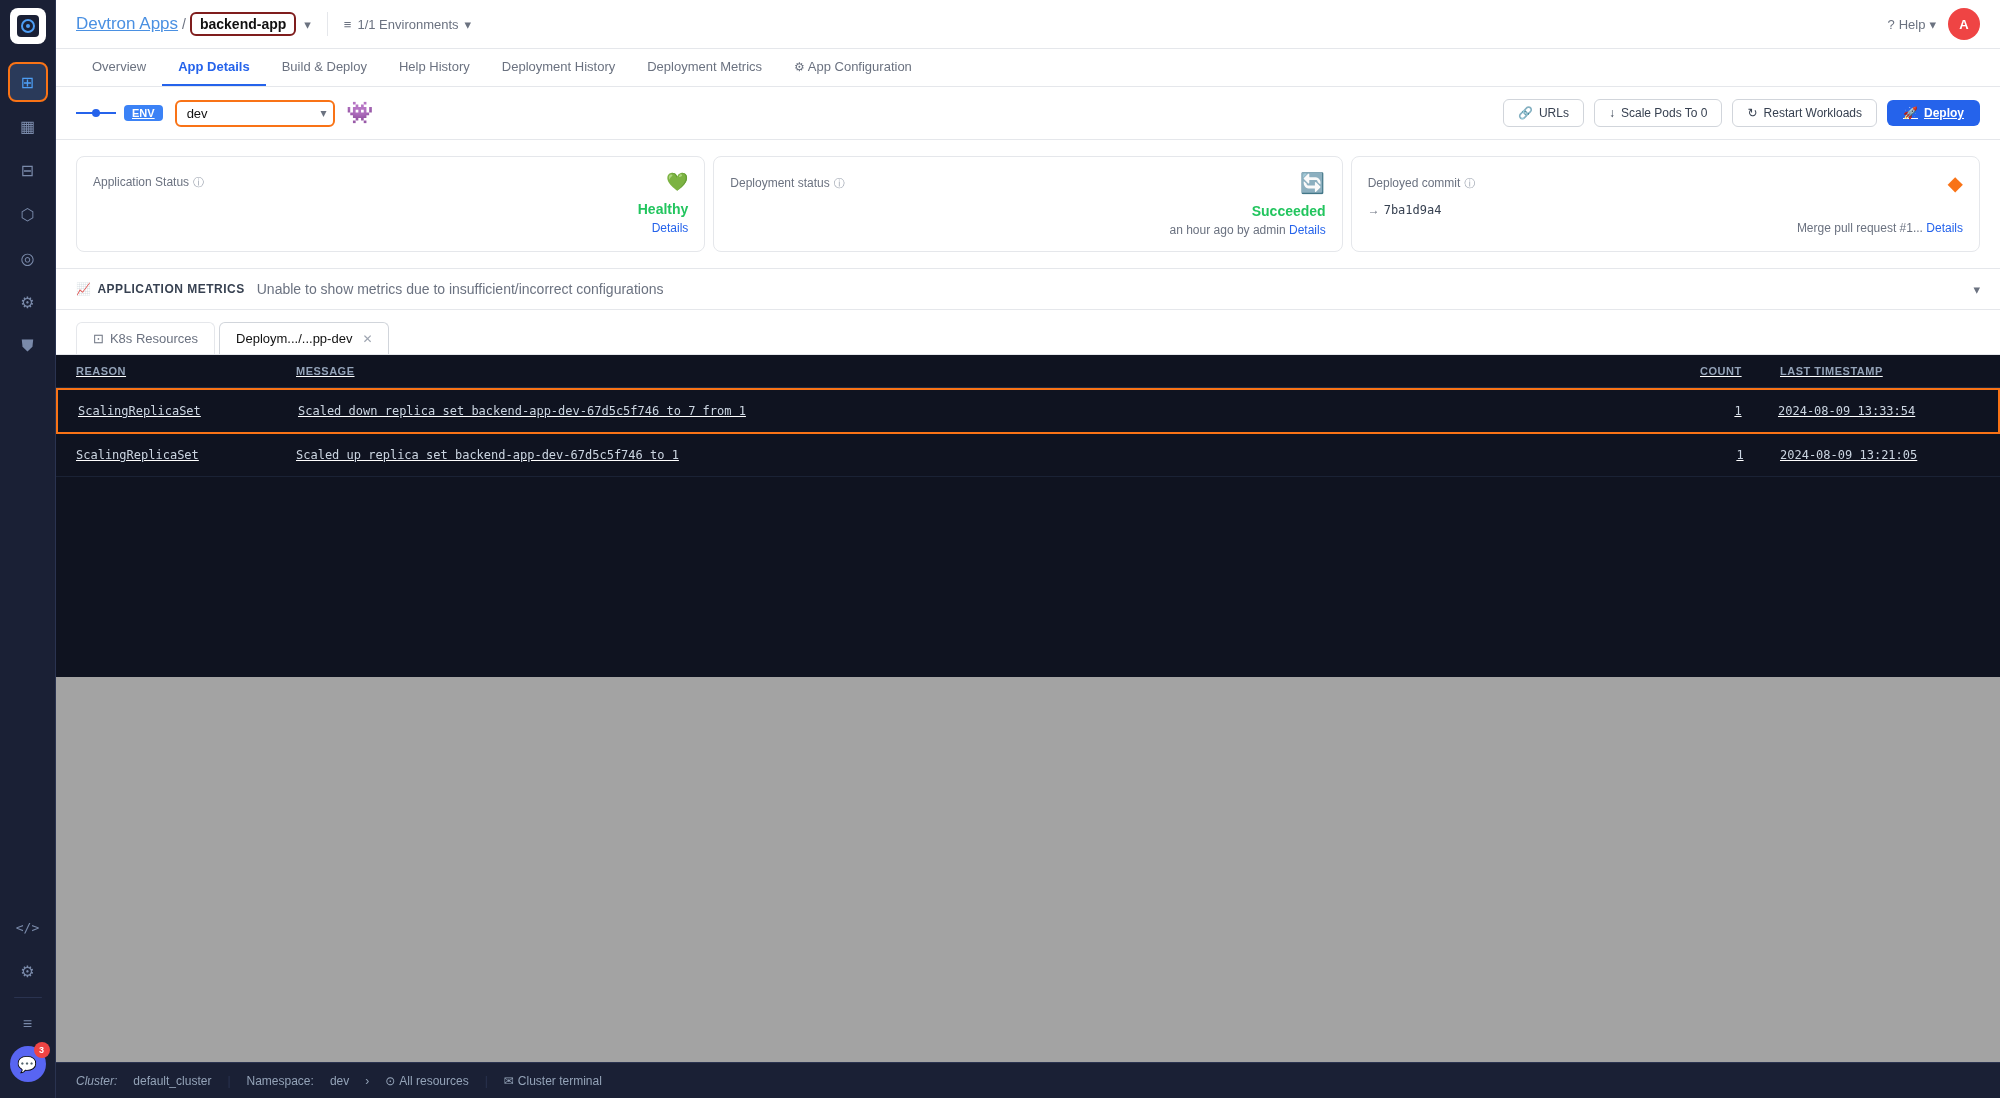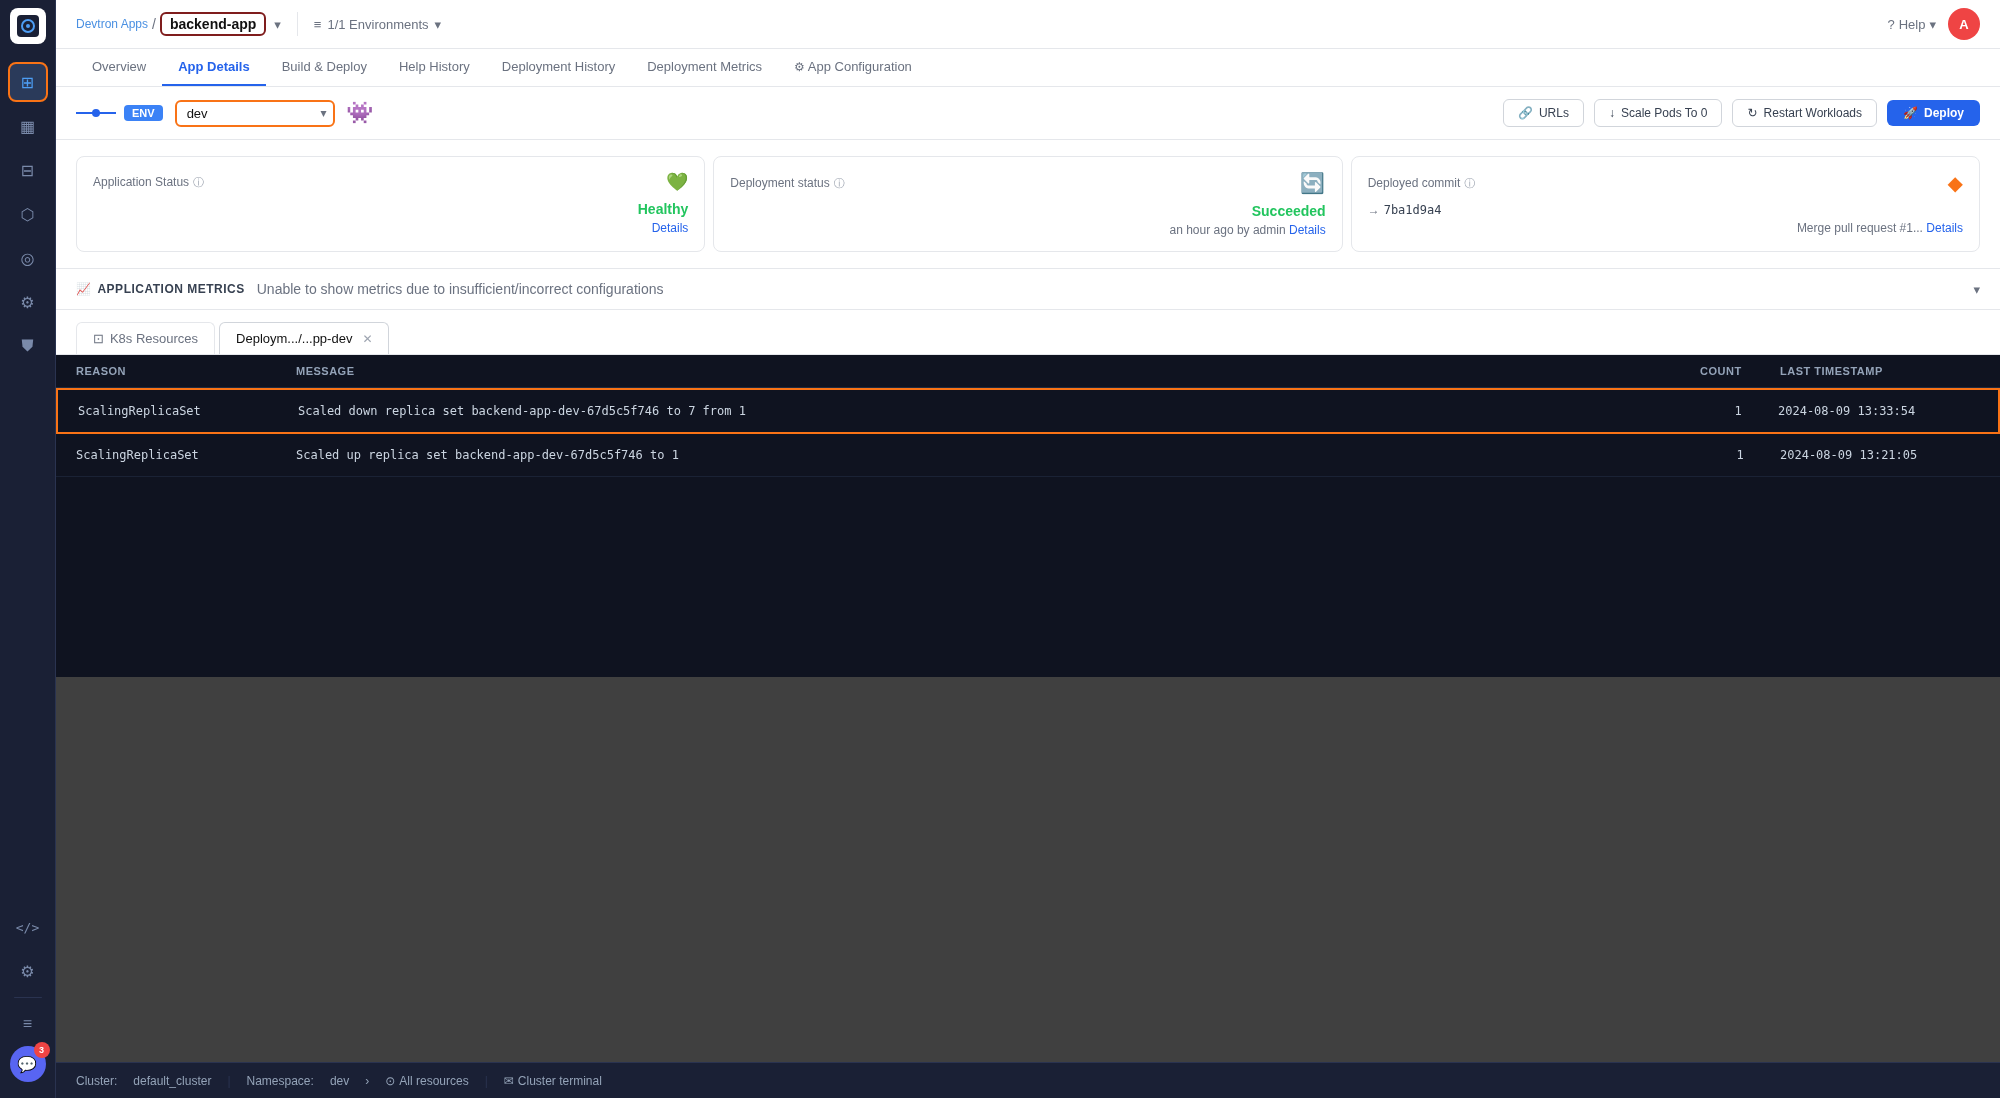--- a/index.html
+++ b/index.html
@@ -36,21 +36,21 @@
 
     
     .main { margin-left: 56px; display: flex; flex-direction: column; height: 100vh; background: #fff; }
 
     
     .top-header {
       background: #fff; border-bottom: 1px solid #e5e7eb; padding: 8px 20px;
       display: flex; align-items: center; justify-content: space-between; min-height: 48px;
     }
     .breadcrumb { display: flex; align-items: center; gap: 4px; }
-    .breadcrumb-link { color: #4a90e2; font-size: 12px; font-weight: 500; cursor: pointer; }
+    .breadcrumb-link { color: #4a90e2; font-size: 17px; font-weight: 500; cursor: pointer; text-decoration: underline; }
     .breadcrumb-sep { color: #6b7280; font-size: 14px; }
     .breadcrumb-current {
       color: #111; font-size: 14px; font-weight: 600;
       border: 2px solid #7f1d1d; border-radius: 6px; padding: 2px 8px;
     }
     .breadcrumb-dropdown { color: #6b7280; cursor: pointer; margin-left: 4px; }
     .header-right { display: flex; align-items: center; gap: 12px; }
     .help-btn { display: flex; align-items: center; gap: 4px; color: #6b7280; font-size: 13px; cursor: pointer; }
     .avatar { width: 32px; height: 32px; background: #ef4444; border-radius: 50%; display: flex; align-items: center; justify-content: center; color: #fff; font-size: 13px; font-weight: 700; cursor: pointer; }
 
@@ -59,21 +59,21 @@
       background: #fff; border-bottom: 1px solid #e5e7eb; padding: 0 20px;
       display: flex; align-items: center; gap: 0;
     }
     .nav-tab {
       padding: 10px 16px; font-size: 13px; color: #6b7280; cursor: pointer;
       border-bottom: 2px solid transparent; white-space: nowrap;
     }
     .nav-tab.active { color: #2563eb; border-bottom: 2px solid #2563eb; font-weight: 600; }
 
     
-    .content { flex: 1; background: #404040; overflow-y: auto; }
+    .content { flex: 1; background: #a3a3a3; overflow-y: auto; text-decoration: underline; }
 
     
     .env-bar {
       padding: 12px 20px; display: flex; align-items: center; gap: 12px;
       background: #fff; border-bottom: 1px solid #e5e7eb;
     }
     .env-tag {
       background: #3b82f6; color: #fff; font-size: 11px; font-weight: 700;
       padding: 2px 8px; border-radius: 4px;
     }
@@ -405,21 +405,21 @@
         <div>ScalingReplicaSet</div>
         <div>Scaled up replica set backend-app-dev-67d5c5f746 to 1</div>
         <div style="text-align:center;">1</div>
         <div>2024-08-09 13:21:05</div>
       </div>
       <div class="events-rest"></div>
     </div>
   </div>
 
   <div class="footer">
-    <span style="color:#94a3b8;">Cluster:</span>
+    <span style="color:#94a3b8;font-style:italic;">Cluster:</span>
     <span>default_cluster</span>
     <span class="footer-sep">|</span>
     <span>Namespace:</span>
     <span>dev</span>
     <span>›</span>
     <span class="footer-link">
       <span>⊙</span>
       <span>All resources</span>
     </span>
     <span class="footer-sep">|</span>

